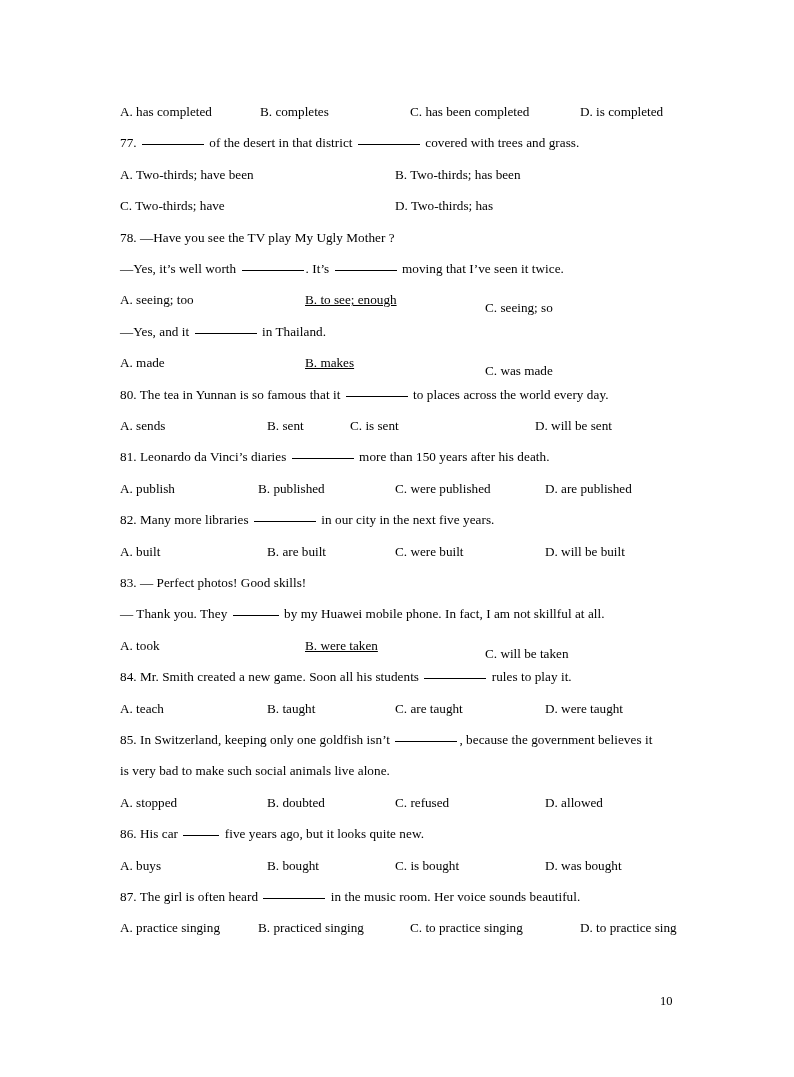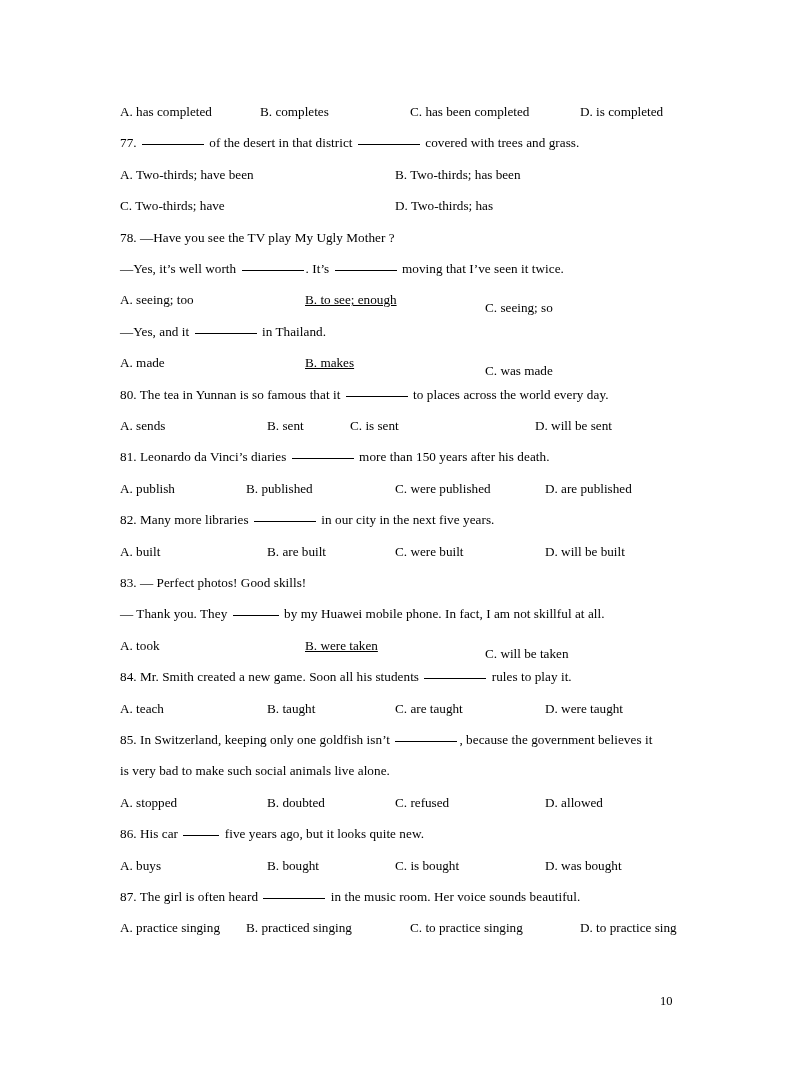--- a/index.html
+++ b/index.html
@@ -48,21 +48,21 @@
   .c-a  { left: 0px; }
   .c2-b { left: 275px; }
   .c3-b { left: 185px; text-decoration: underline; }
   .c3-c { left: 365px; margin-top: 8px; }
   .c4-b { left: 135px; margin-left: 12px; }
   .c4-c { left: 230px; }
   .c4-d { left: 415px; }
   .c4b-b { left: 140px; }
   .c4b-c { left: 290px; }
   .c4b-d { left: 460px; }
-  .c4c-b { left: 126px; }
+  .c4c-b { left: 138px; }
   .c4c-c { left: 275px; }
   .c4c-d { left: 425px; }
   .blank {
     display: inline-block;
     border-bottom: 1px solid #000;
     vertical-align: 2px;
     margin: 0 2px;
   }
   .blank.long   { width: 62px; }
   .blank.medium { width: 46px; }

